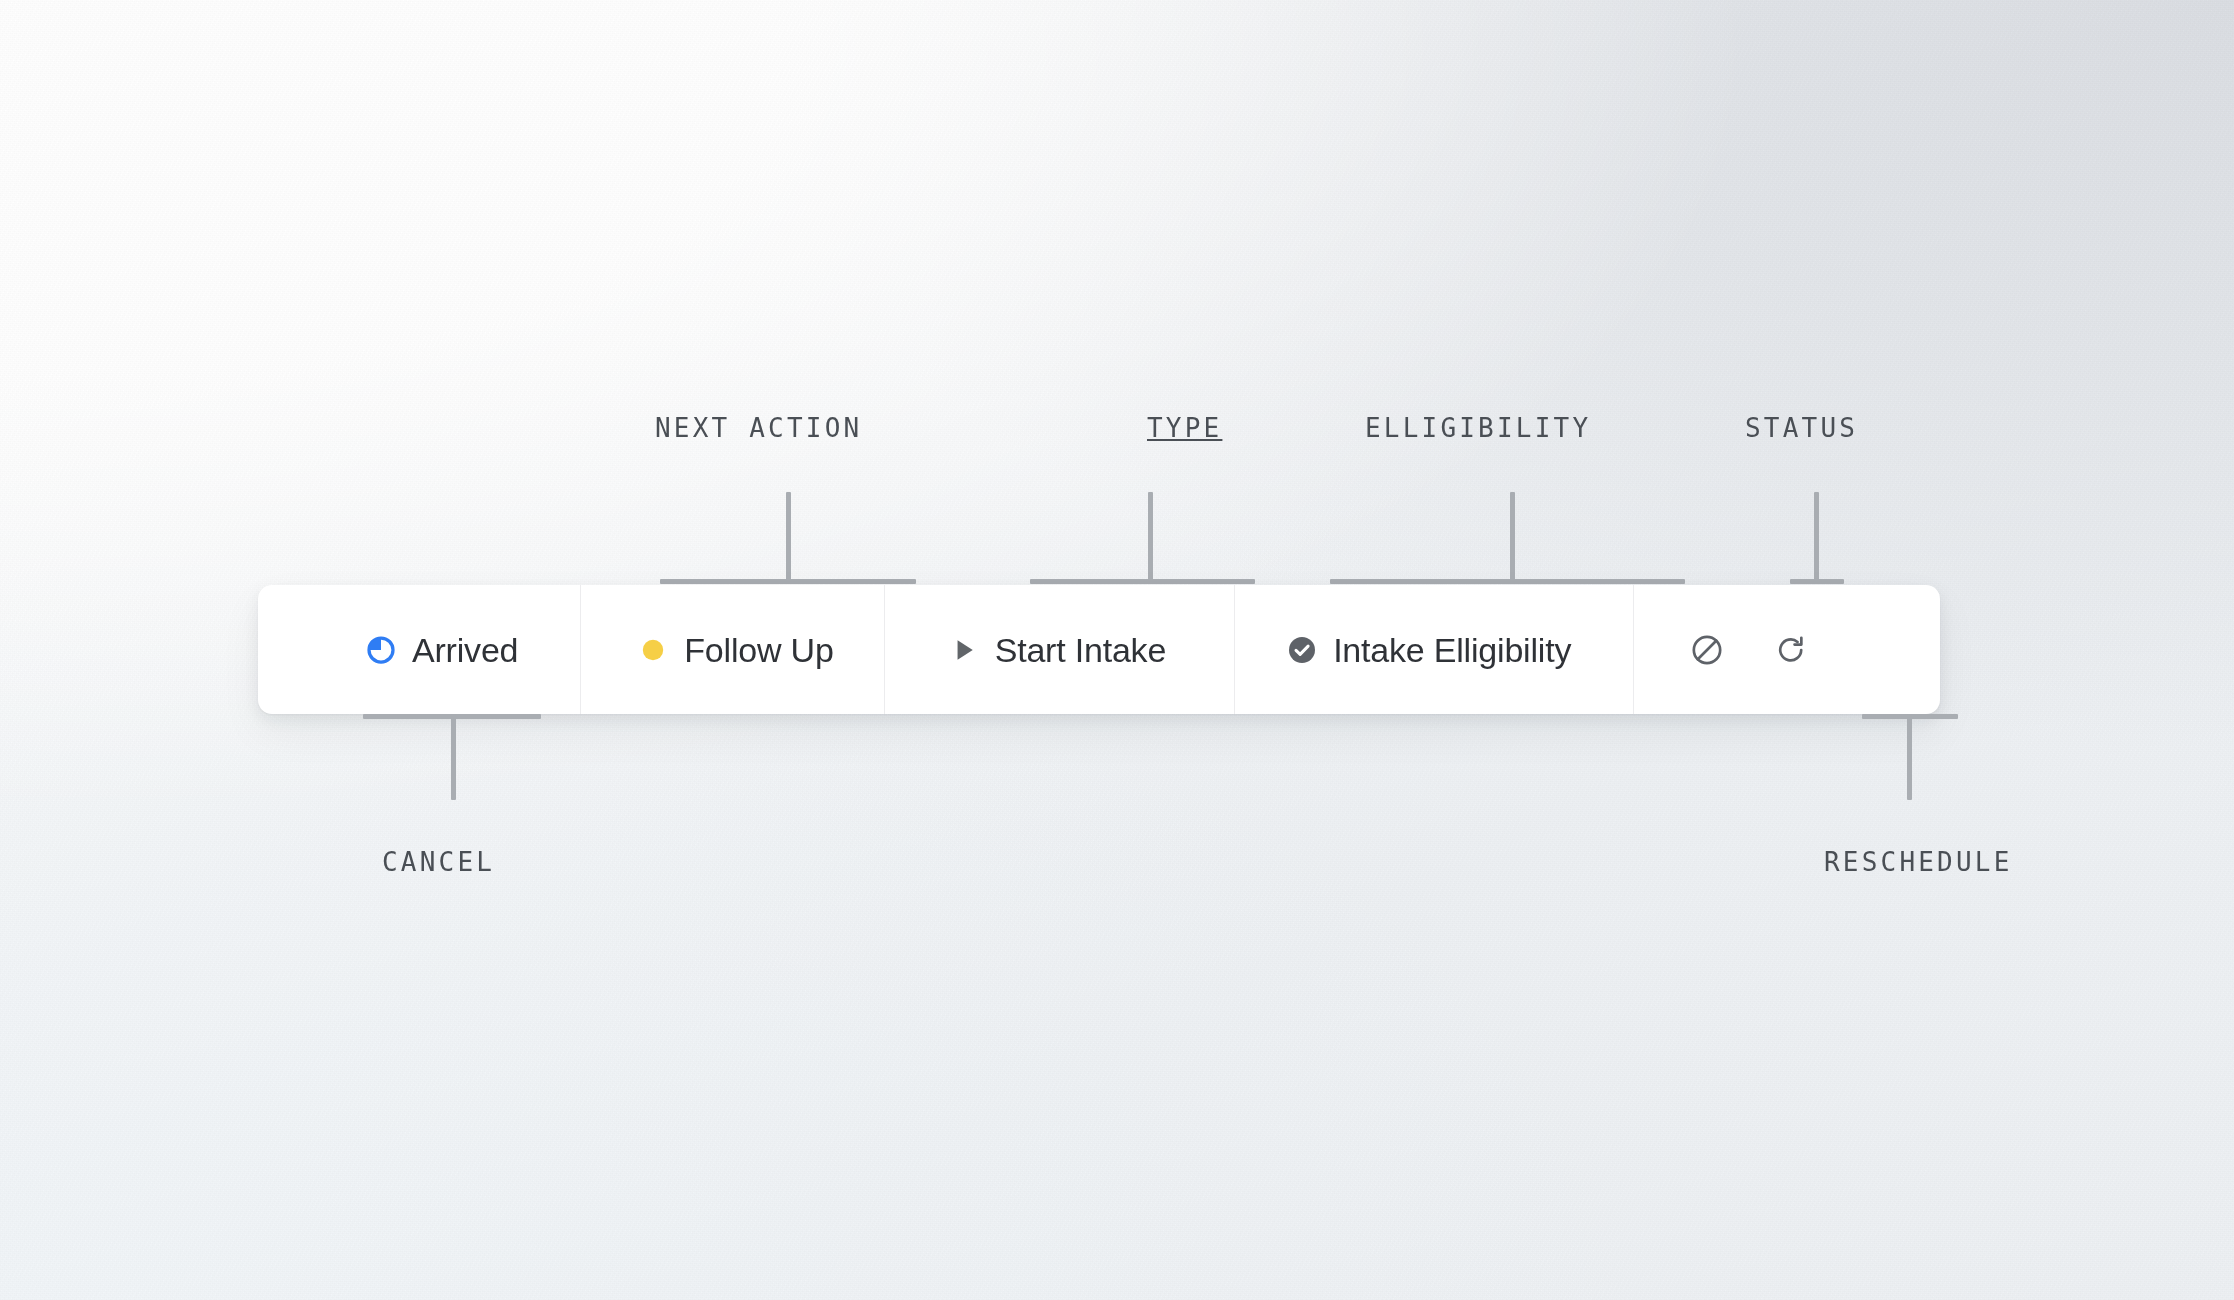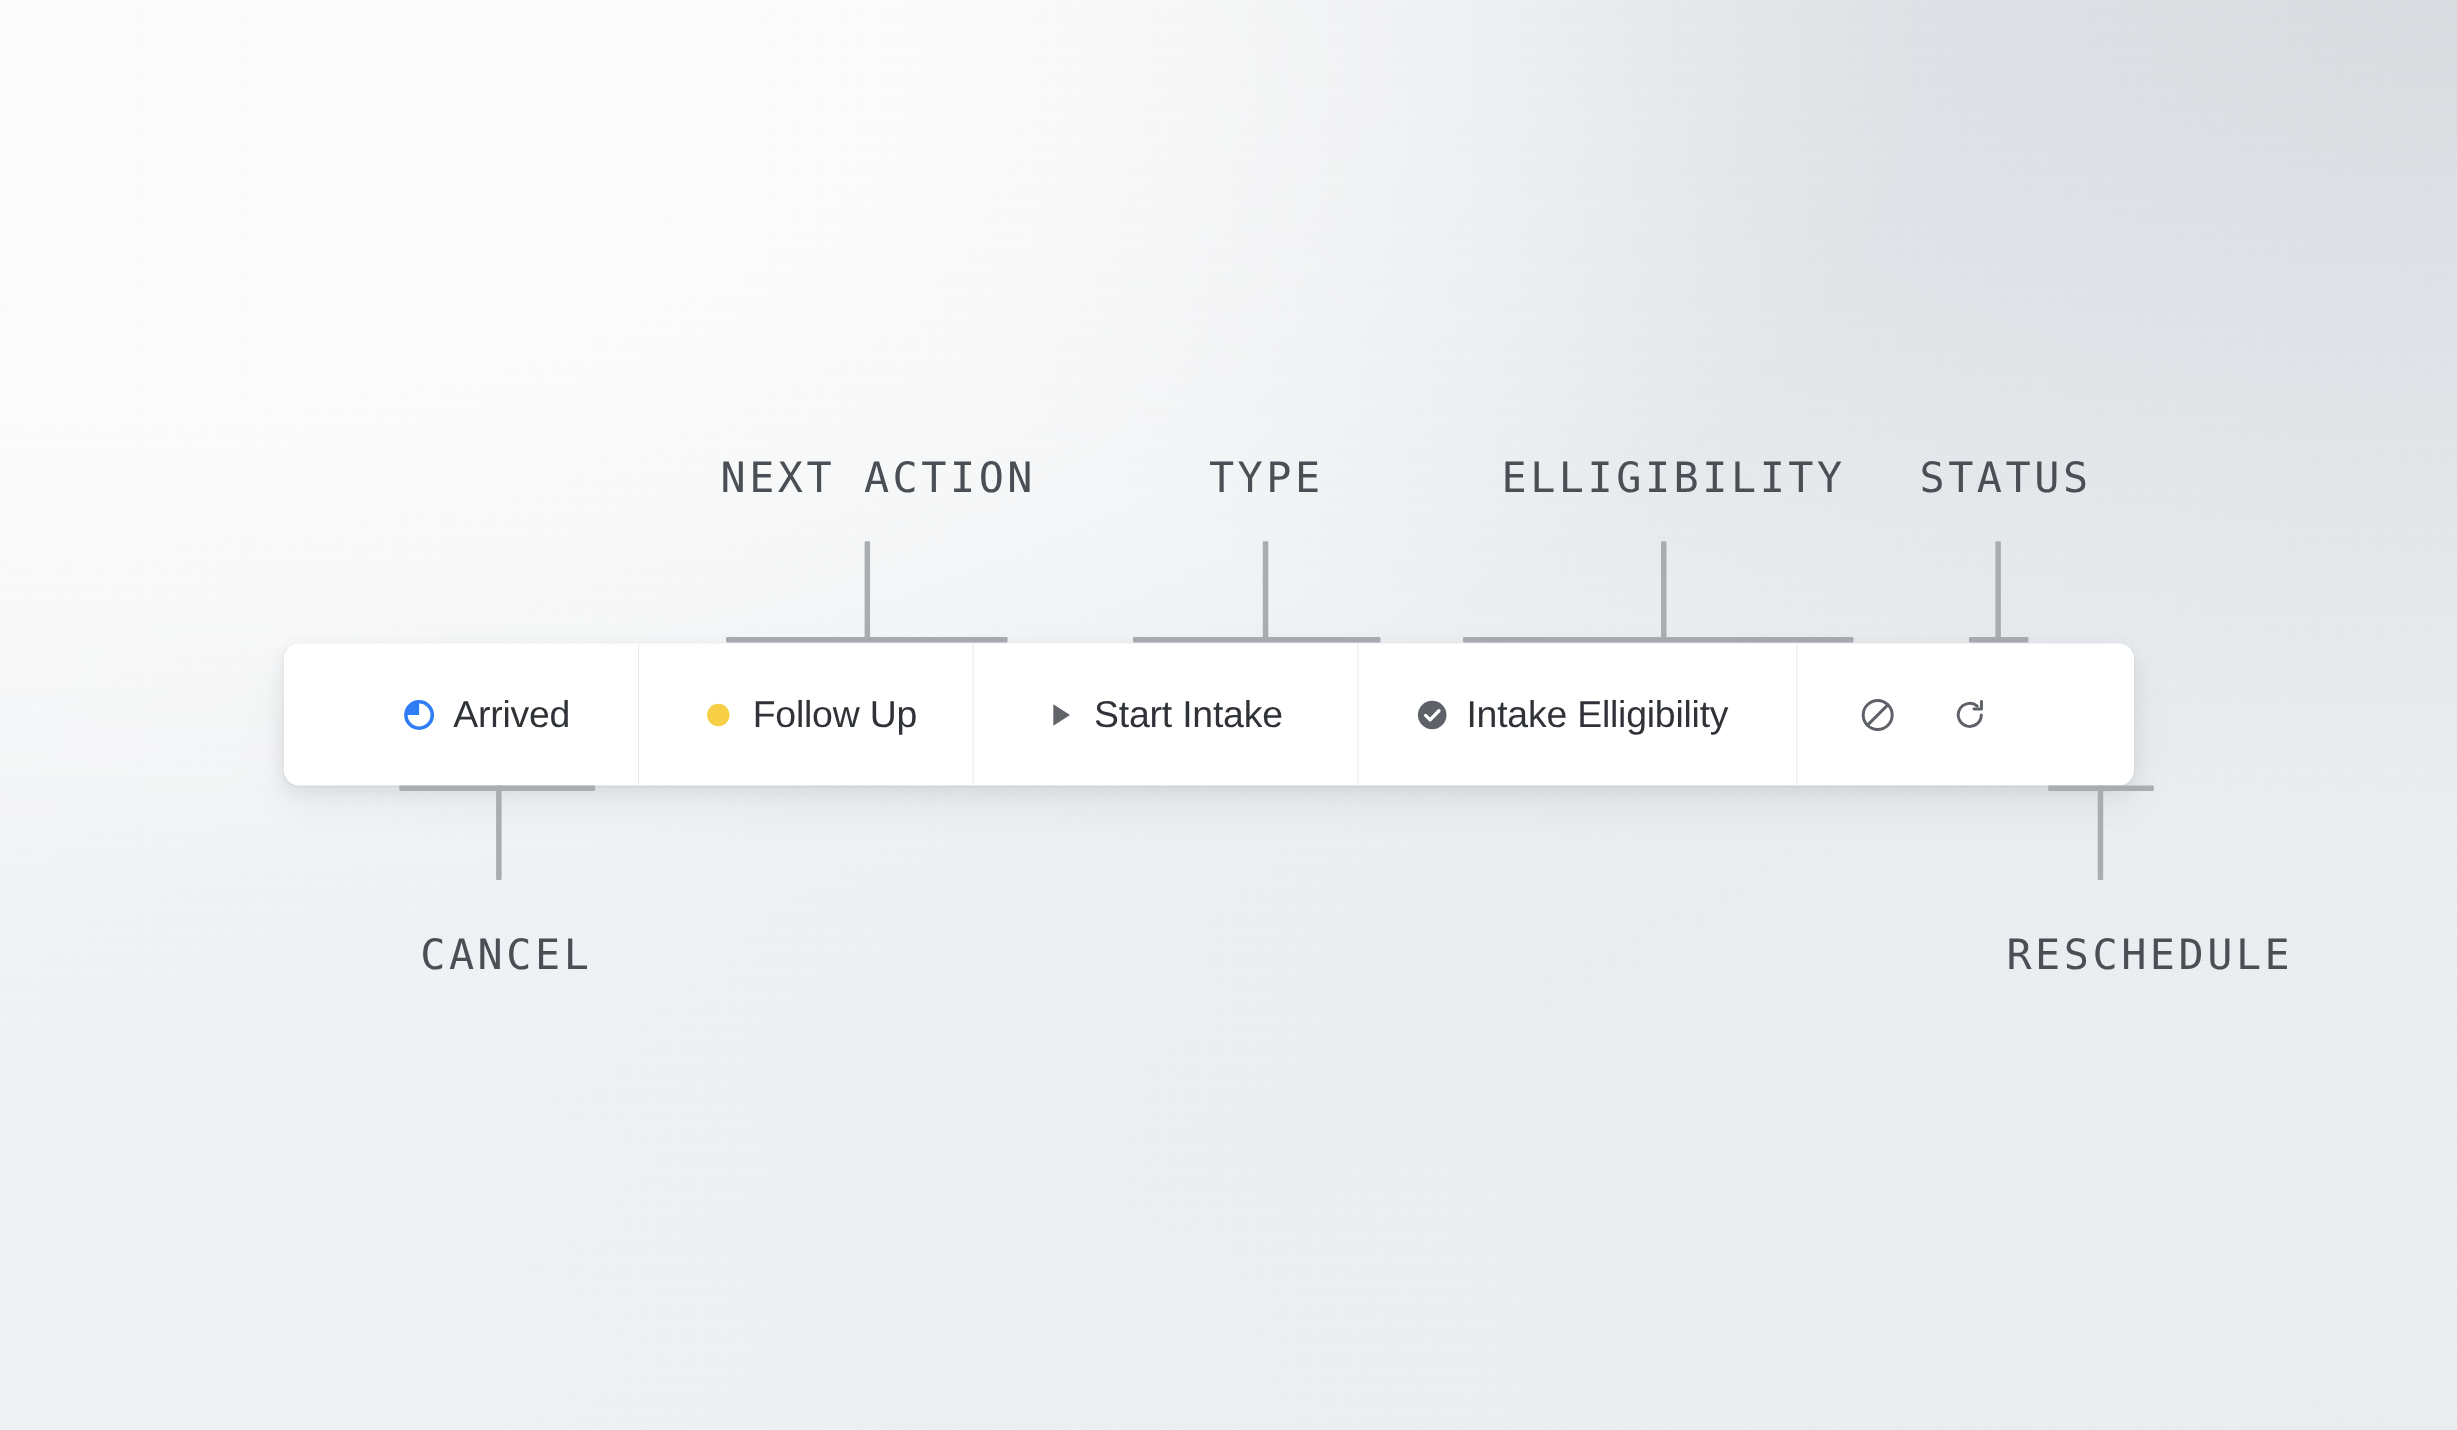--- a/index.html
+++ b/index.html
@@ -62,21 +62,21 @@
     position: absolute;
     width: 5px;
     background: #a9adb2;
     border-radius: 1px;
   }
 
   
   .anno-label {
     position: absolute;
     font-family: "DejaVu Sans Mono", "Liberation Mono", monospace;
-    font-size: 38px;
+    font-size: 26px;
     letter-spacing: 3.2px;
     color: #4a4f55;
     white-space: nowrap;
     line-height: 1;
   }
 
   
   #action-card {
     position: absolute;
     left: 258px;
@@ -155,21 +155,21 @@
 
   <div class="bg-base"></div>
   <div class="bg-noise"></div>
 
   <div class="anno-label" style="left:655px; top:415px;">NEXT ACTION</div>
   <div class="leader" style="left:660px; top:492px; width:256px; height:92px;">
     <div class="bar" style="left:0; bottom:0; width:256px;"></div>
     <div class="stem" style="left:126px; top:0; height:88px;"></div>
   </div>
 
-  <div class="anno-label" style="left:1099px; top:415px;">TYPE</div>
+  <div class="anno-label" style="left:1147px; top:415px;text-decoration:underline;">TYPE</div>
   <div class="leader" style="left:1030px; top:492px; width:225px; height:92px;">
     <div class="bar" style="left:0; bottom:0; width:225px;"></div>
     <div class="stem" style="left:118px; top:0; height:88px;"></div>
   </div>
 
   <div class="anno-label" style="left:1365px; top:415px;">ELLIGIBILITY</div>
   <div class="leader" style="left:1330px; top:492px; width:355px; height:92px;">
     <div class="bar" style="left:0; bottom:0; width:355px;"></div>
     <div class="stem" style="left:180px; top:0; height:88px;"></div>
   </div>

